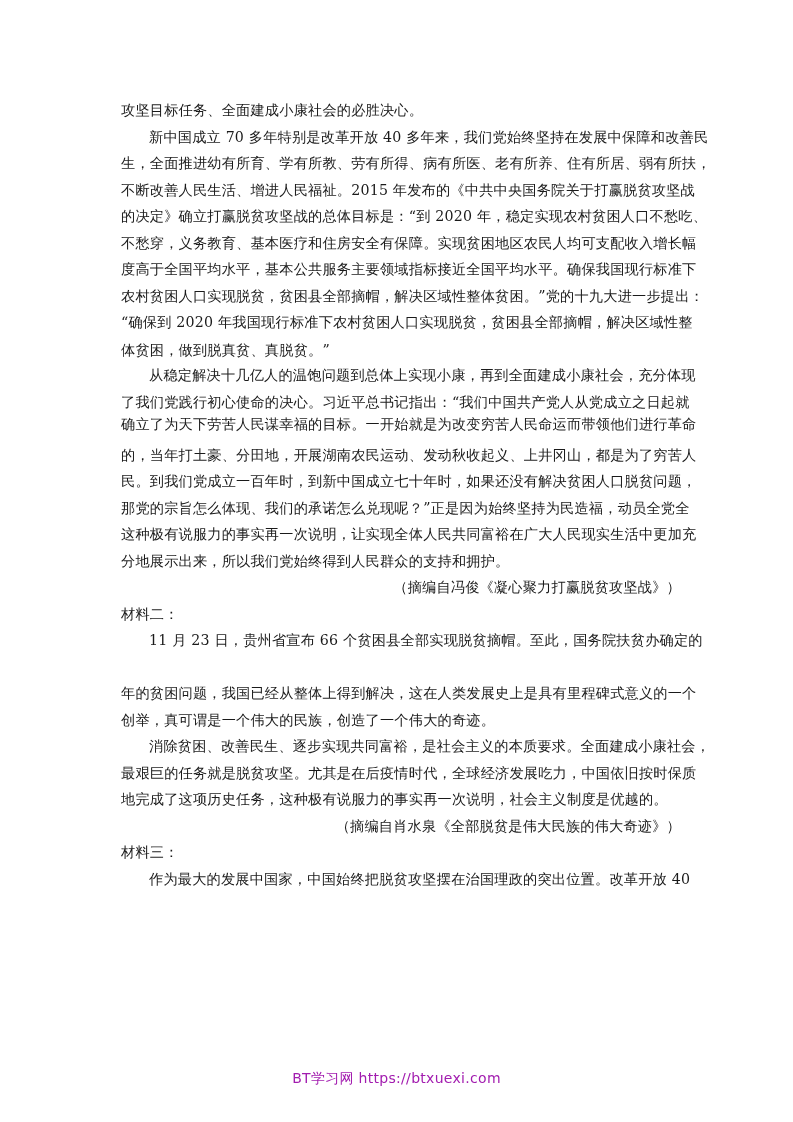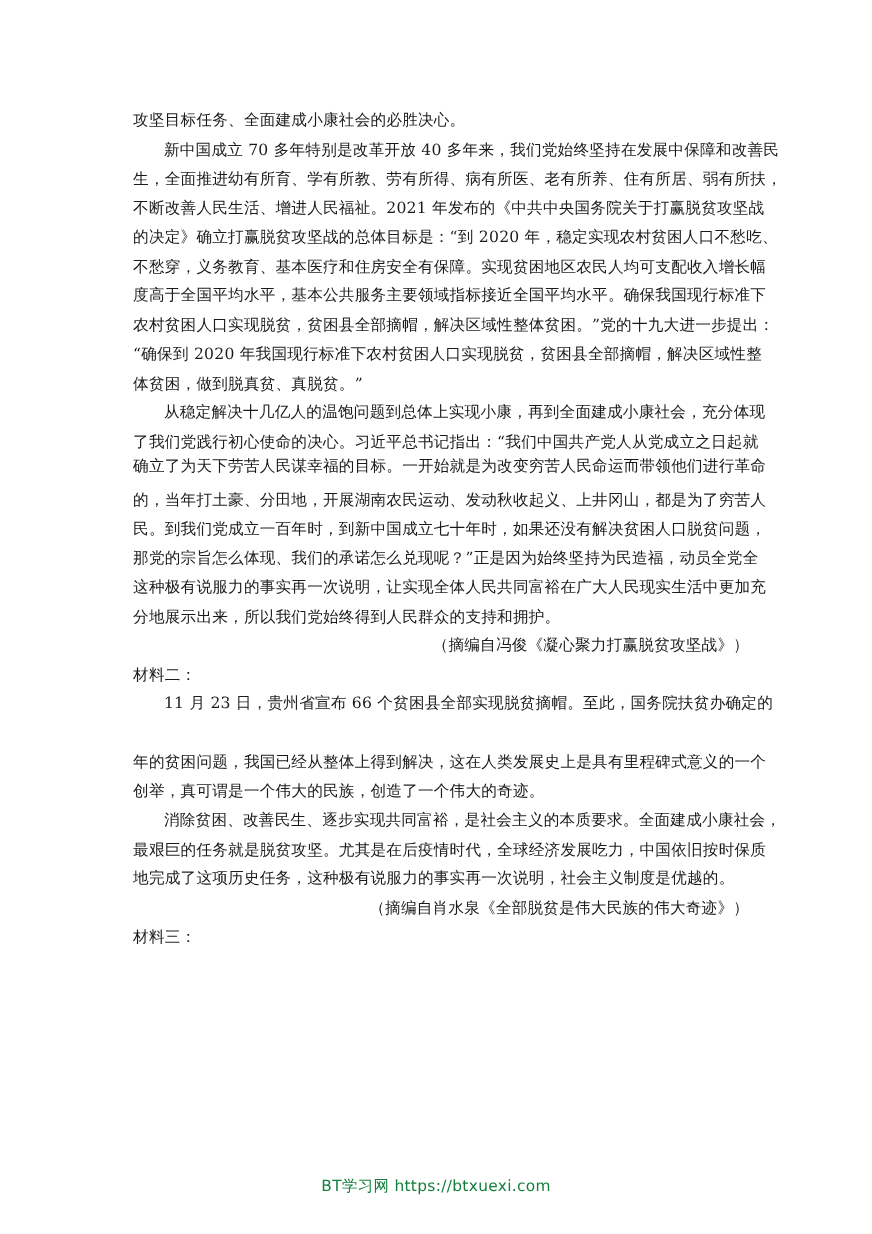--- a/index.html
+++ b/index.html
@@ -8,30 +8,30 @@
   .page { position: absolute; left: 0; top: 0; width: 793px; height: 1122px; }
   .line { position: absolute; left: 121px; width: 560px; height: 20px;
           font-size: 14.2px; line-height: 20px; white-space: nowrap;
           text-align: justify; text-align-last: justify; letter-spacing: 0.2px; }
   .line.indent { left: 149px; width: 532px; }
   .line.last { text-align-last: left; }
   .line.right { text-align-last: right; }
   .line.label { text-align-last: left; }
   .footer { position: absolute; left: 0; width: 793px; top: 1070px; text-align: center;
             font-family: "DejaVu Sans", "Liberation Sans", sans-serif; font-size: 14px;
-            color: #15803d; letter-spacing: 0.3px; }
+            color: #a21caf; letter-spacing: 0.3px; }
 </style>
 </head>
 <body>
 
 <div class="page">
   <div class="line last" style="top:100px">攻坚目标任务、全面建成小康社会的必胜决心。</div>
   <div class="line indent" style="top:127px">新中国成立 70 多年特别是改革开放 40 多年来，我们党始终坚持在发展中保障和改善民</div>
   <div class="line" style="top:153px">生，全面推进幼有所育、学有所教、劳有所得、病有所医、老有所养、住有所居、弱有所扶，</div>
-  <div class="line" style="top:180px">不断改善人民生活、增进人民福祉。2021 年发布的《中共中央国务院关于打赢脱贫攻坚战</div>
+  <div class="line" style="top:180px">不断改善人民生活、增进人民福祉。2015 年发布的《中共中央国务院关于打赢脱贫攻坚战</div>
   <div class="line" style="top:206px">的决定》确立打赢脱贫攻坚战的总体目标是：“到 2020 年，稳定实现农村贫困人口不愁吃、</div>
   <div class="line" style="top:233px">不愁穿，义务教育、基本医疗和住房安全有保障。实现贫困地区农民人均可支配收入增长幅</div>
   <div class="line" style="top:259px">度高于全国平均水平，基本公共服务主要领域指标接近全国平均水平。确保我国现行标准下</div>
   <div class="line" style="top:286px">农村贫困人口实现脱贫，贫困县全部摘帽，解决区域性整体贫困。”党的十九大进一步提出：</div>
   <div class="line" style="top:312px">“确保到 2020 年我国现行标准下农村贫困人口实现脱贫，贫困县全部摘帽，解决区域性整</div>
   <div class="line last" style="top:340px">体贫困，做到脱真贫、真脱贫。”</div>
   <div class="line indent" style="top:365px">从稳定解决十几亿人的温饱问题到总体上实现小康，再到全面建成小康社会，充分体现</div>
   <div class="line" style="top:392px">了我们党践行初心使命的决心。习近平总书记指出：“我们中国共产党人从党成立之日起就</div>
   <div class="line" style="top:414px">确立了为天下劳苦人民谋幸福的目标。一开始就是为改变穷苦人民命运而带领他们进行革命</div>
   <div class="line" style="top:445px">的，当年打土豪、分田地，开展湖南农民运动、发动秋收起义、上井冈山，都是为了穷苦人</div>
@@ -42,15 +42,16 @@
   <div class="line right" style="top:577px">（摘编自冯俊《凝心聚力打赢脱贫攻坚战》）</div>
   <div class="line label" style="top:604px">材料二：</div>
   <div class="line indent" style="top:630px">11 月 23 日，贵州省宣布 66 个贫困县全部实现脱贫摘帽。至此，国务院扶贫办确定的</div>
   <div class="line" style="top:683px">年的贫困问题，我国已经从整体上得到解决，这在人类发展史上是具有里程碑式意义的一个</div>
   <div class="line last" style="top:710px">创举，真可谓是一个伟大的民族，创造了一个伟大的奇迹。</div>
   <div class="line indent" style="top:736px">消除贫困、改善民生、逐步实现共同富裕，是社会主义的本质要求。全面建成小康社会，</div>
   <div class="line" style="top:763px">最艰巨的任务就是脱贫攻坚。尤其是在后疫情时代，全球经济发展吃力，中国依旧按时保质</div>
   <div class="line last" style="top:789px">地完成了这项历史任务，这种极有说服力的事实再一次说明，社会主义制度是优越的。</div>
   <div class="line label" style="top:842px">材料三：</div>
   <div class="line right" style="top:816px">（摘编自肖水泉《全部脱贫是伟大民族的伟大奇迹》）</div>
+  <div class="line indent" style="top:869px">作为最大的发展中国家，中国始终把脱贫攻坚摆在治国理政的突出位置。改革开放 40</div>
 
   <div class="footer">BT学习网 https://btxuexi.com</div>
 </div>
 
 </body></html>

